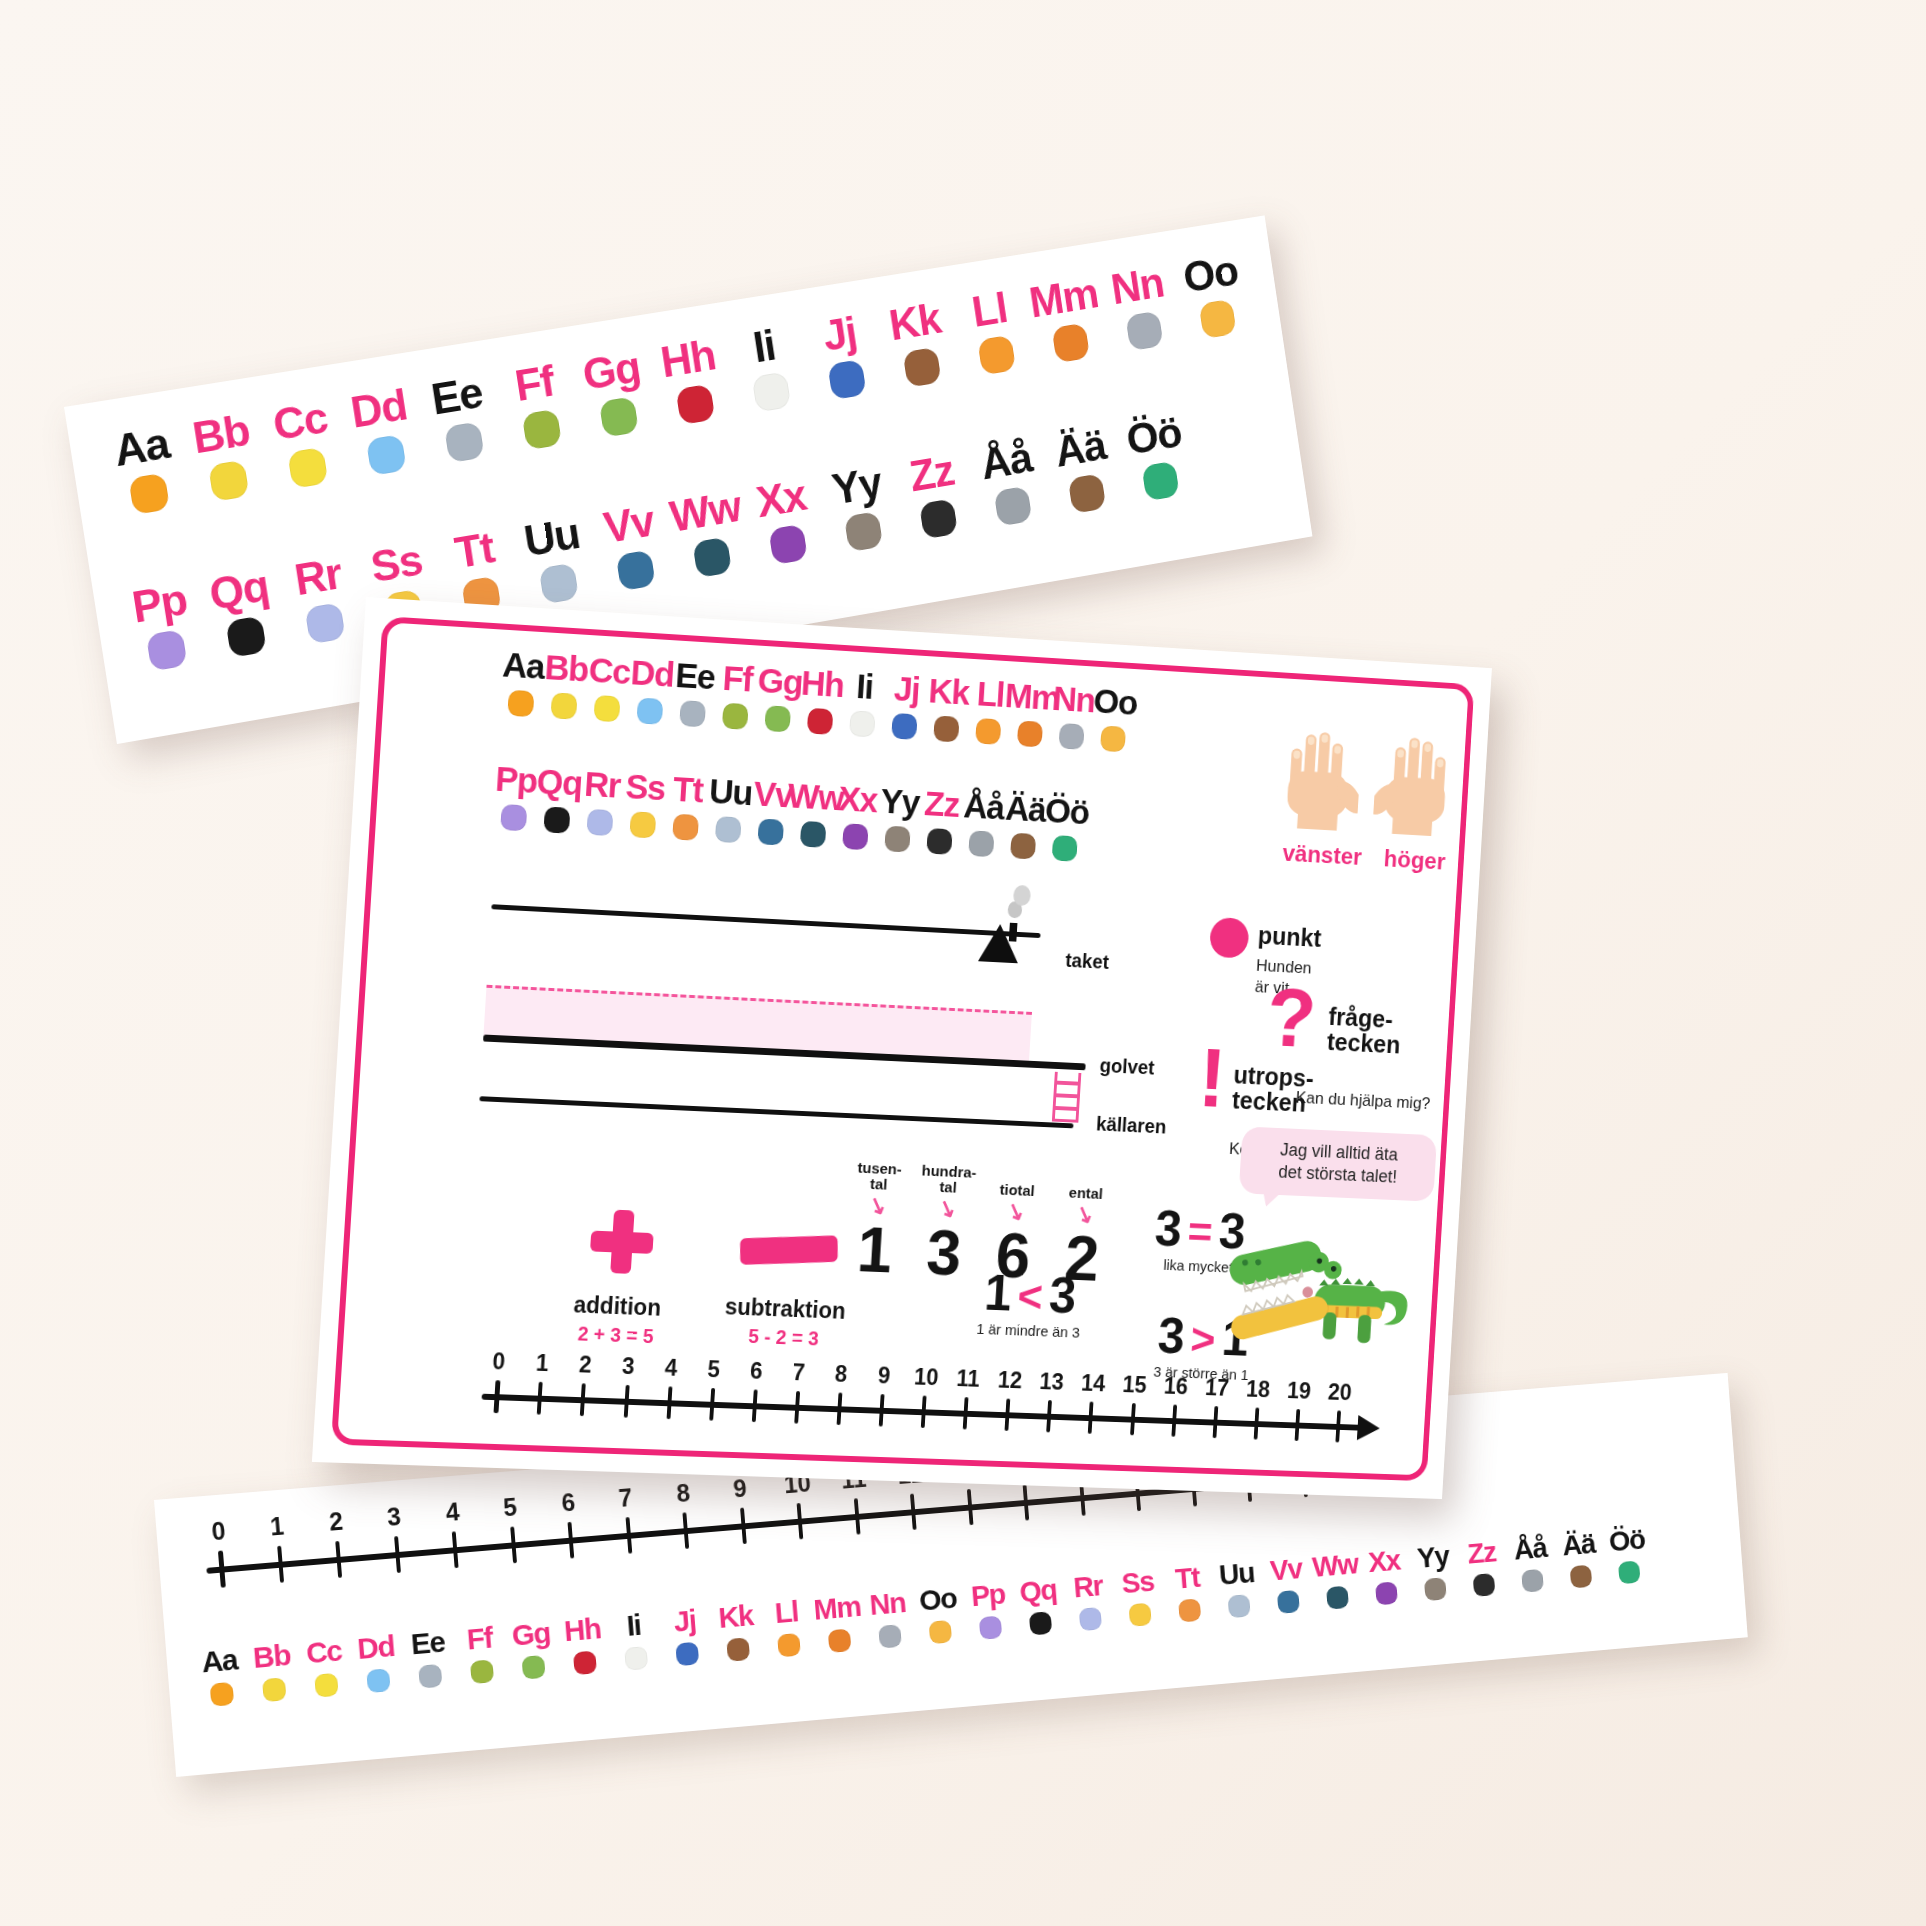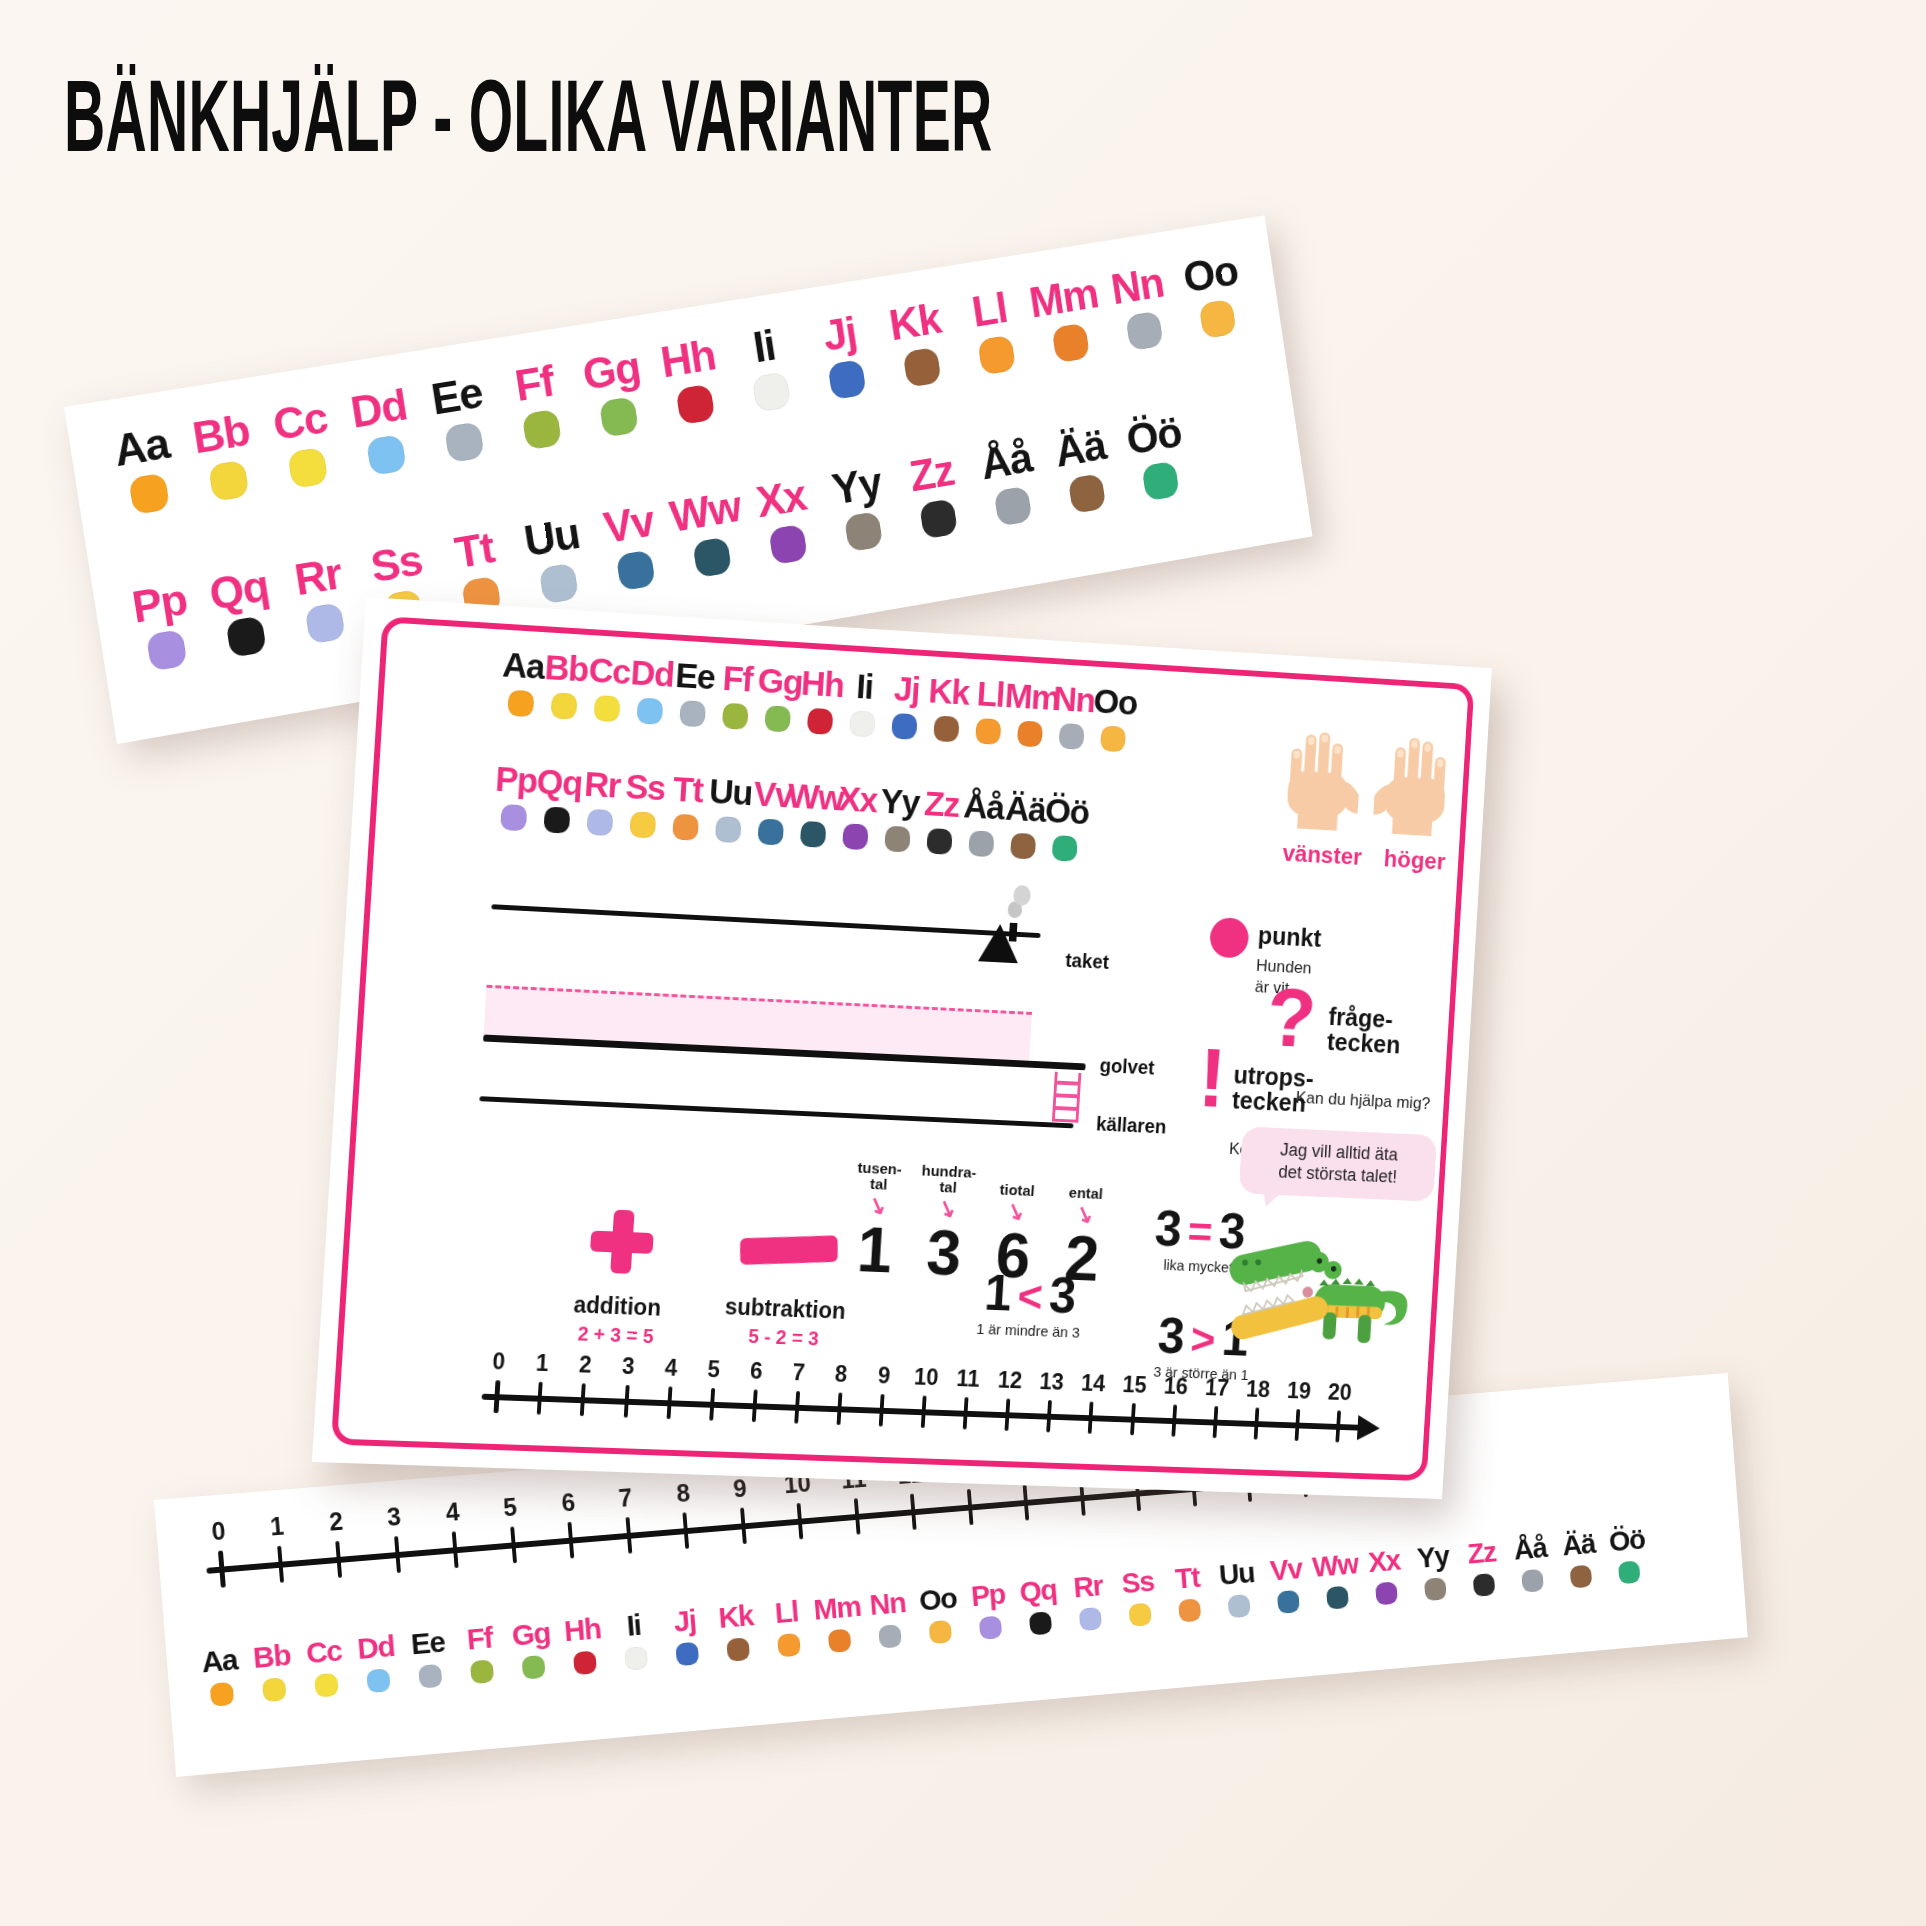--- a/index.html
+++ b/index.html
@@ -110,23 +110,20 @@
   .bubble::after{content:""; position:absolute; left:25px; bottom:-13px; width:0; height:0;
     border-left:6.8px solid transparent; border-right:13px solid transparent;
     border-top:16.3px solid #fadfec; transform:rotate(6deg);}
   .croc{left:937px; top:597px; width:201px; height:128px;}
 </style>
 </head>
 <body>
 
 <div class="canvas">
 
-  <div class="title-wrap">
-    <span class="title-text">BÄNKHJÄLP - OLIKA VARIANTER</span>
-  </div>
 
   <div class="card card-back">
     <div class="alpha-row back-alpha" style="left:30px; top:28px;">
         <div class="ab-unit">
           <span class="ab-pair" style="color: rgb(20, 20, 20);">Aa</span>
           <span class="ab-chip" style="background: rgb(246, 161, 31);"></span>
         </div>
         <div class="ab-unit">
           <span class="ab-pair" style="color: rgb(240, 48, 128);">Bb</span>
           <span class="ab-chip" style="background: rgb(242, 214, 60);"></span>

